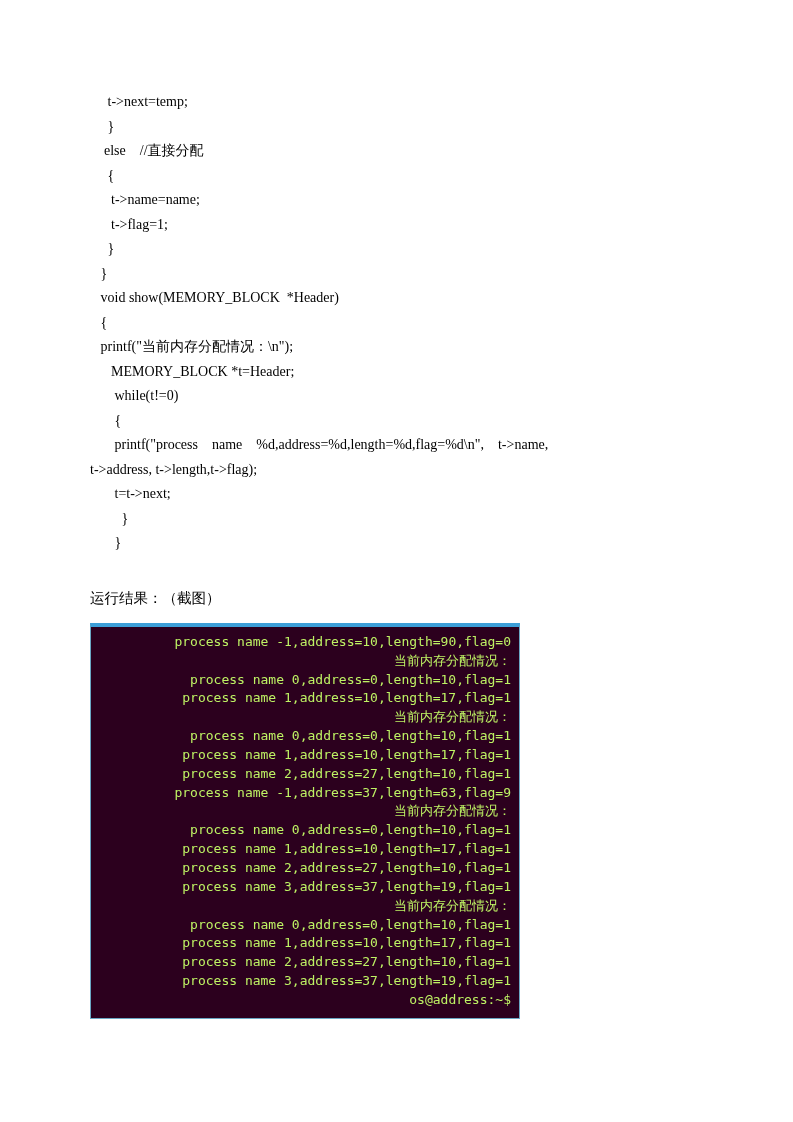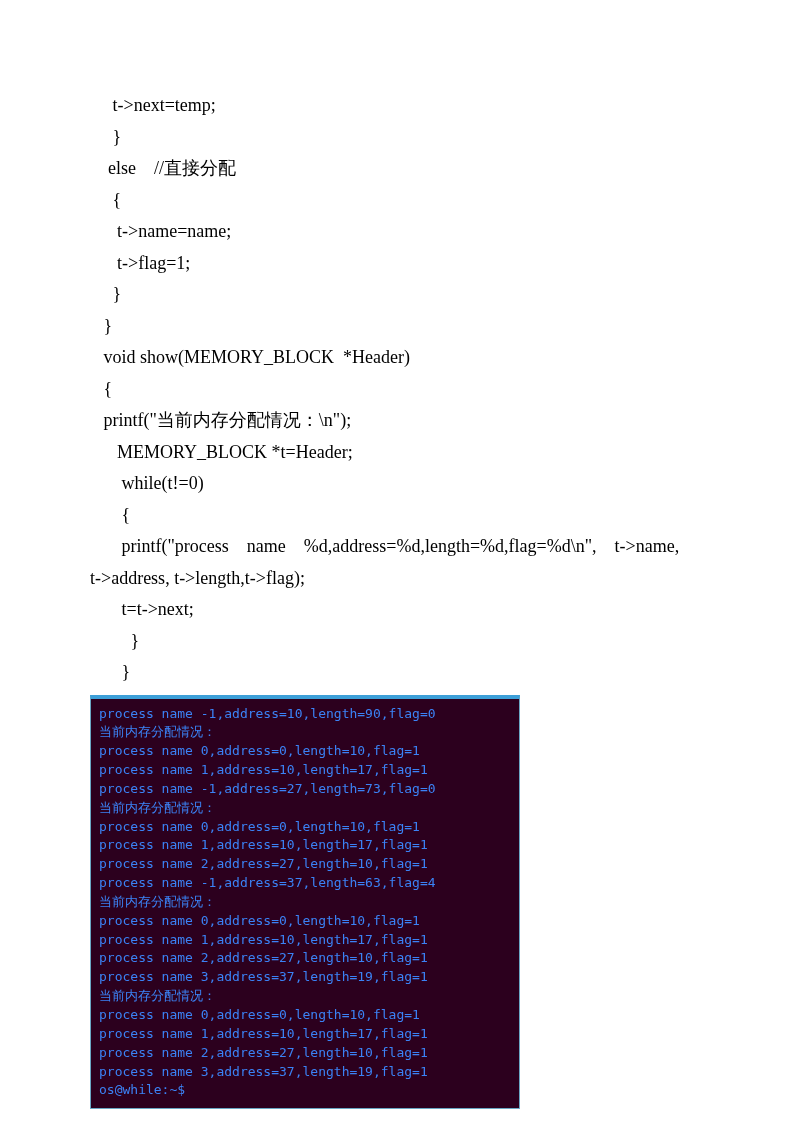--- a/index.html
+++ b/index.html
@@ -11,21 +11,21 @@
   }
   .page {
     padding: 90px 90px 60px 90px;
     font-size: 14.5px;
     line-height: 1.75;
     color: #000;
   }
   .code-block {
     font-family: "Times New Roman", "SimSun", serif;
     white-space: pre;
-    font-size: 18px;
+    font-size: 14px;
     line-height: 1.75;
   }
   .cn {
     font-family: "SimSun", serif;
   }
   .heading {
     margin-top: 30px;
     margin-bottom: 12px;
     font-size: 14.5px;
   }
@@ -34,52 +34,53 @@
     background: #2c001e;
     border-top: 4px solid #3c9fd8;
     border-left: 1px solid #6aa7c4;
     border-right: 1px solid #6aa7c4;
     border-bottom: 1px solid #6aa7c4;
     padding: 6px 8px 8px 8px;
     width: 430px;
     font-family: "Consolas", "DejaVu Sans Mono", "Menlo", monospace;
     font-size: 13px;
     line-height: 1.45;
-    color: #3b82f6;
+    color: #bef264;
     box-sizing: border-box;
+    text-align: right;
   }
   .term-line {
     white-space: pre;
   }
 </style>
 </head>
 <body>
 
 <div class="page">
 
   <div class="code-block" id="code-container"><div>     t-&gt;next=temp;</div><div>     }</div><div>    else    //直接分配</div><div>     {</div><div>      t-&gt;name=name;</div><div>      t-&gt;flag=1;</div><div>     }</div><div>   }</div><div>   void show(MEMORY_BLOCK  *Header)</div><div>   {</div><div>   printf("当前内存分配情况：\n");</div><div>      MEMORY_BLOCK *t=Header;</div><div>       while(t!=0)</div><div>       {</div><div>       printf("process    name    %d,address=%d,length=%d,flag=%d\n",    t-&gt;name,</div><div>t-&gt;address, t-&gt;length,t-&gt;flag);</div><div>       t=t-&gt;next;</div><div>         }</div><div>       }</div></div>
 
+  <div class="heading cn">运行结果：（截图）</div>
 
   <div class="terminal" id="terminal-container">
       <div class="term-line">process name -1,address=10,length=90,flag=0</div>
       <div class="term-line">当前内存分配情况：</div>
       <div class="term-line">process name 0,address=0,length=10,flag=1</div>
       <div class="term-line">process name 1,address=10,length=17,flag=1</div>
-      <div class="term-line">process name -1,address=27,length=73,flag=0</div>
       <div class="term-line">当前内存分配情况：</div>
       <div class="term-line">process name 0,address=0,length=10,flag=1</div>
       <div class="term-line">process name 1,address=10,length=17,flag=1</div>
       <div class="term-line">process name 2,address=27,length=10,flag=1</div>
-      <div class="term-line">process name -1,address=37,length=63,flag=4</div>
+      <div class="term-line">process name -1,address=37,length=63,flag=9</div>
       <div class="term-line">当前内存分配情况：</div>
       <div class="term-line">process name 0,address=0,length=10,flag=1</div>
       <div class="term-line">process name 1,address=10,length=17,flag=1</div>
       <div class="term-line">process name 2,address=27,length=10,flag=1</div>
       <div class="term-line">process name 3,address=37,length=19,flag=1</div>
       <div class="term-line">当前内存分配情况：</div>
       <div class="term-line">process name 0,address=0,length=10,flag=1</div>
       <div class="term-line">process name 1,address=10,length=17,flag=1</div>
       <div class="term-line">process name 2,address=27,length=10,flag=1</div>
       <div class="term-line">process name 3,address=37,length=19,flag=1</div>
-      <div class="term-line">os@while:~$</div>
+      <div class="term-line">os@address:~$</div>
     </div>
 
 </div>
 
 </body></html>

